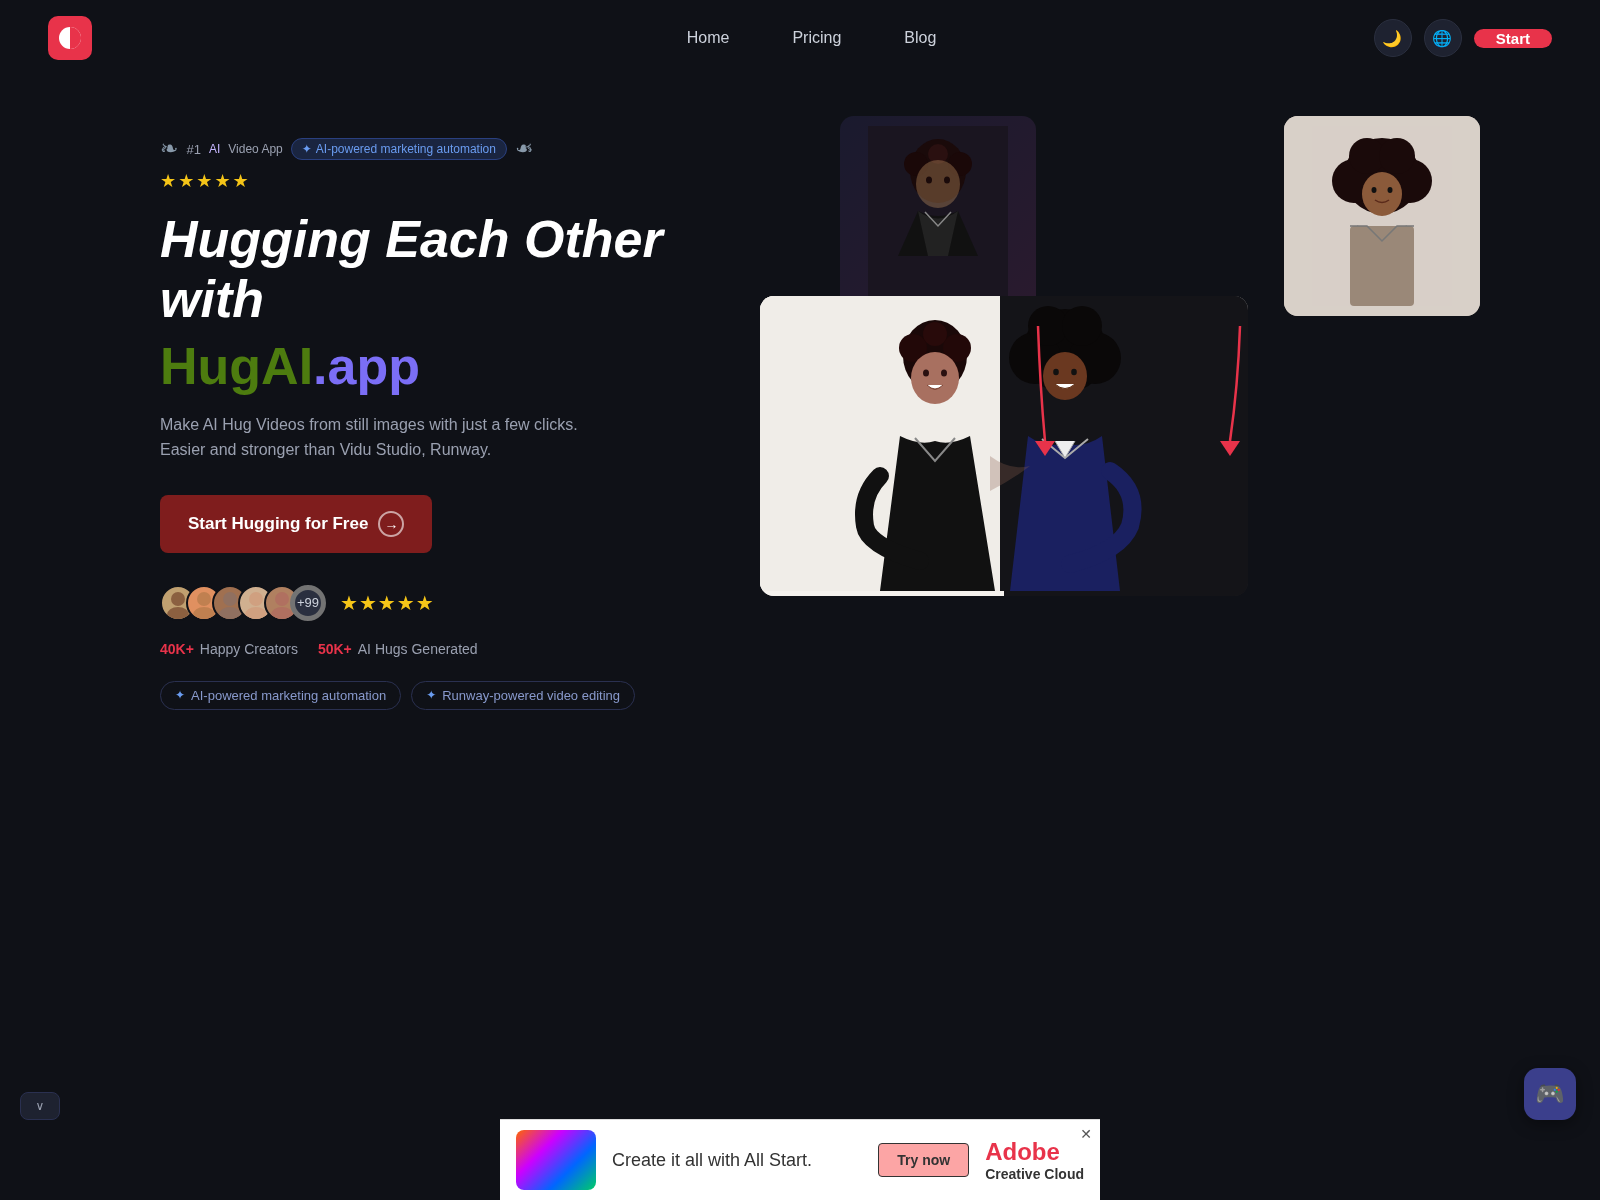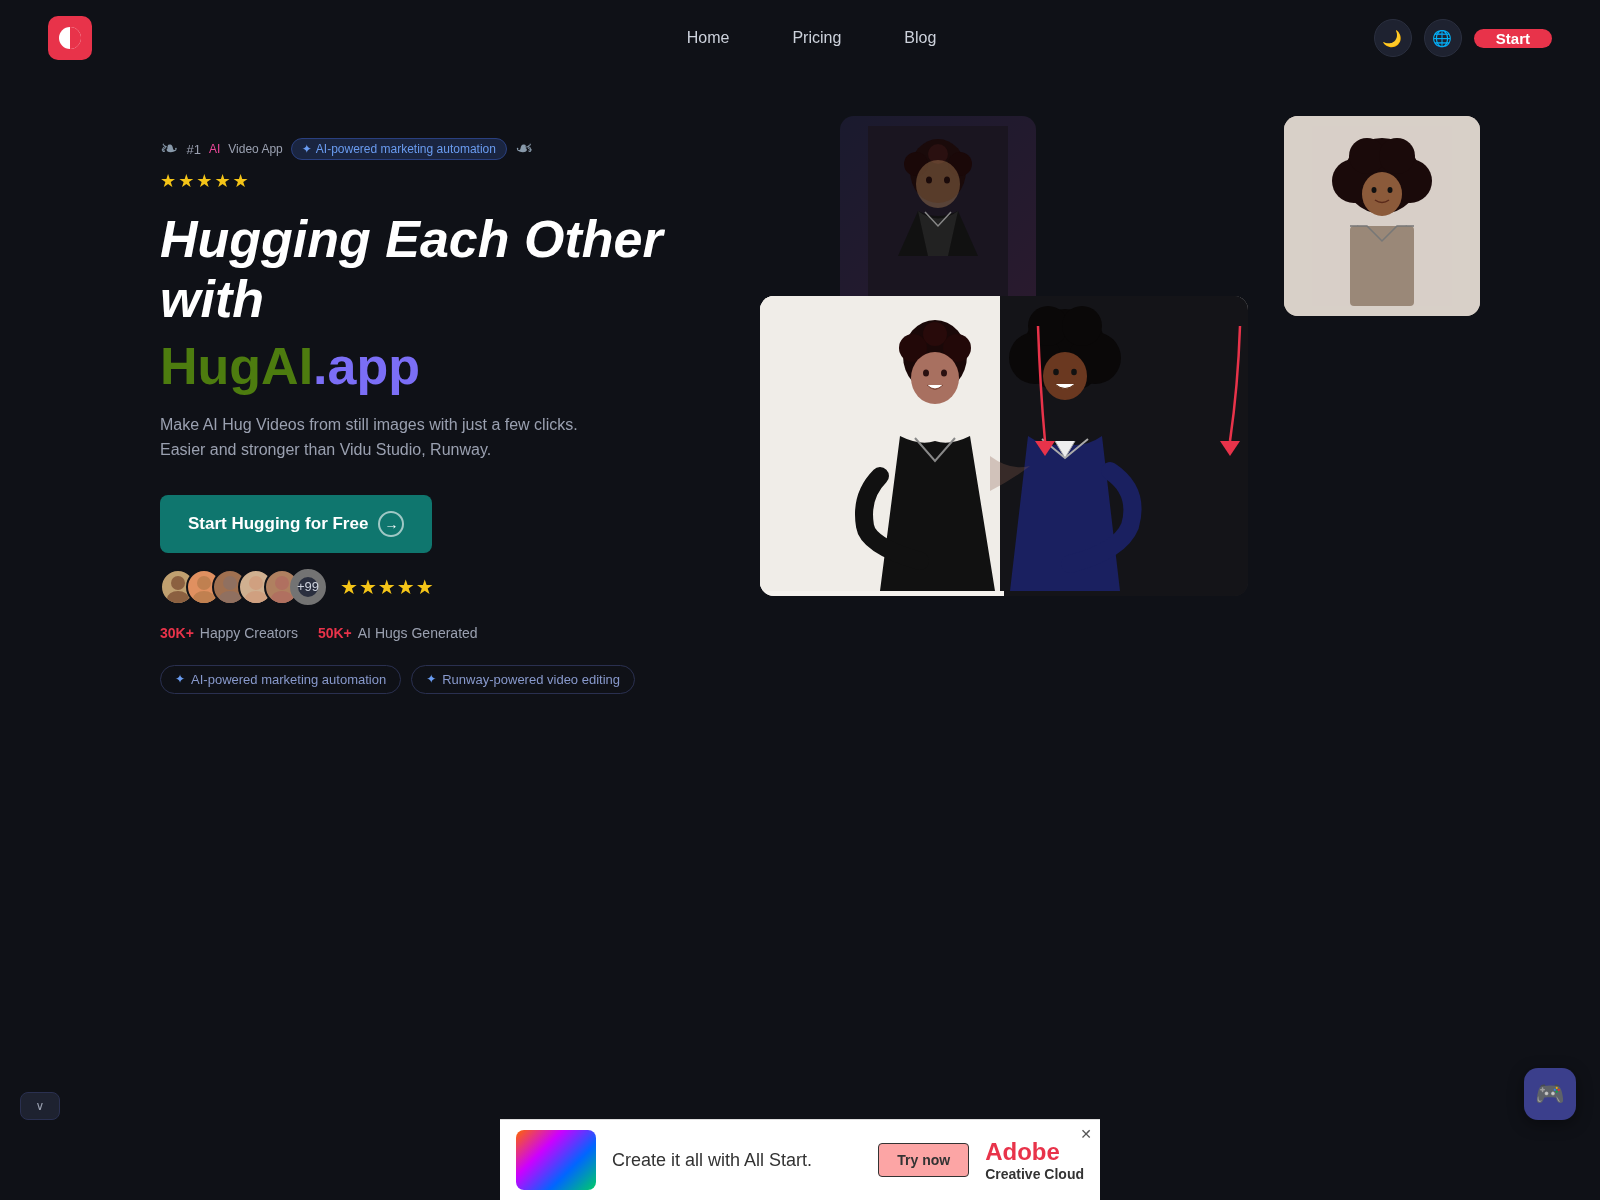--- a/index.html
+++ b/index.html
@@ -159,29 +159,29 @@
       font-size: 16px;
       color: #9aa0b0;
       line-height: 1.6;
       margin-top: 16px;
       margin-bottom: 32px;
     }
     .cta-btn {
       display: inline-flex;
       align-items: center;
       gap: 10px;
-      background: #0f766e;
+      background: #7f1d1d;
       color: #fff;
       border: none;
       border-radius: 8px;
       padding: 16px 28px;
       font-size: 17px;
       font-weight: 600;
       cursor: pointer;
-      margin-bottom: 16px;
+      margin-bottom: 32px;
     }
     .cta-btn .arrow-circle {
       width: 26px;
       height: 26px;
       border-radius: 50%;
       border: 2px solid rgba(255,255,255,0.6);
       display: flex;
       align-items: center;
       justify-content: center;
       font-size: 14px;
@@ -220,21 +220,21 @@
       background: #2a2f3f;
       color: #cdd2dc;
       font-size: 13px;
       width: 36px;
       height: 36px;
       border-radius: 50%;
       display: flex;
       align-items: center;
       justify-content: center;
       margin-left: -10px;
-      border: 8px solid #737373;
+      border: 5px solid #737373;
     }
     .proof-stars {
       color: #f5c518;
       font-size: 20px;
       letter-spacing: 1px;
     }
     .stats-row {
       display: flex;
       gap: 20px;
       margin-bottom: 24px;
@@ -487,21 +487,21 @@
   </div>
 </nav>
 
 <div class="hero">
 
   <div class="hero-left">
 
     <div class="badge-row">
       <span class="laurel">❧</span>
       <span class="rank-text">#1</span>
-      <span style="color:#ec4899; font-size:12px;">AI</span>
+      <span style="color:#c4b5fd; font-size:12px;">AI</span>
       <span style="color:#9aa0b0; font-size:12px;">Video App</span>
       <div class="ai-badge">
         <span class="ai-badge-check">✦</span>
         <span>AI-powered marketing automation</span>
       </div>
       <span class="laurel" style="transform:scaleX(-1); display:inline-block;">❧</span>
     </div>
 
     <div class="stars-row">★★★★★</div>
 
@@ -551,21 +551,21 @@
               <ellipse cx="16" cy="28" rx="11" ry="8" fill="#b07060"></ellipse>
             </svg>
         </div>
         <div class="avatar-count">+99</div>
       </div>
       <div class="proof-stars">★★★★★</div>
     </div>
 
     <div class="stats-row">
       <div class="stat-item">
-        <span class="stat-num">30K+</span>
+        <span class="stat-num">40K+</span>
         <span class="stat-label">Happy Creators</span>
       </div>
       <div class="stat-item">
         <span class="stat-num">50K+</span>
         <span class="stat-label">AI Hugs Generated</span>
       </div>
     </div>
 
     <div class="feature-badges">
       <div class="feat-badge">

